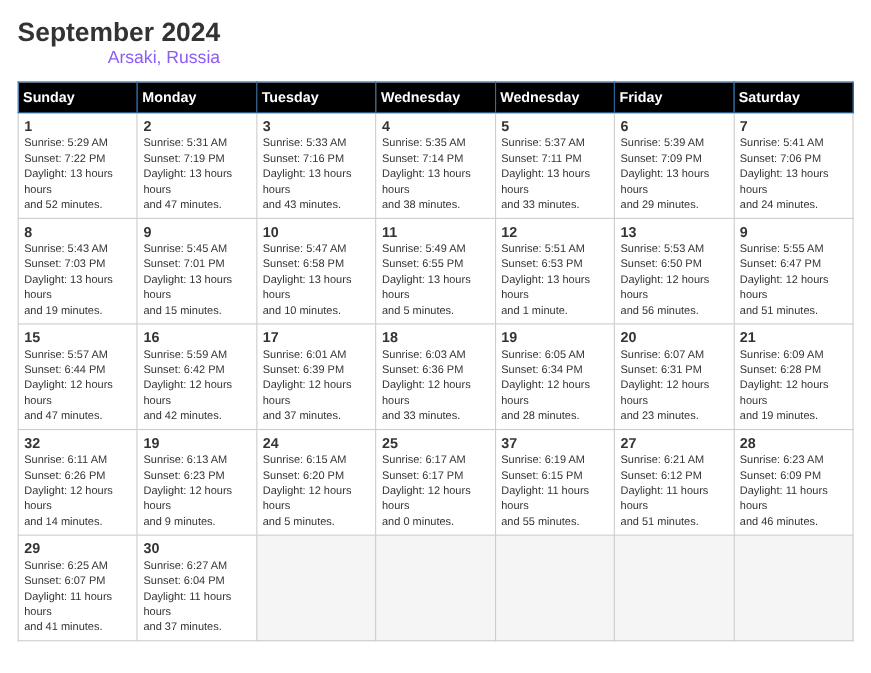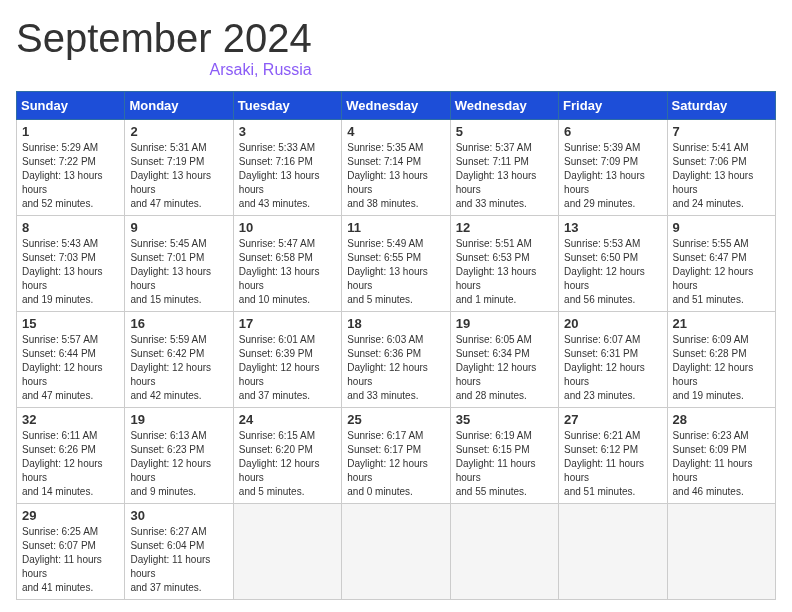--- a/index.html
+++ b/index.html
@@ -29,35 +29,35 @@
     .logo-general { color: #333; }
     .logo-blue { color: #2980b9; }
     .logo-icon {
       width: 32px;
       height: 32px;
     }
     .title-block {
       text-align: right;
     }
     .month-title {
-      font-size: 40px;
-      font-weight: normal;
+      font-size: 24px;
+      font-weight: bold;
       color: #333;
     }
     .location {
       font-size: 16px;
       color: #8b5cf6;
     }
     .calendar {
       width: 100%;
       border-collapse: collapse;
       table-layout: fixed;
     }
     .calendar th {
-      background-color: #1d4ed8;
+      background-color: #000000;
       color: #fff;
       font-size: 13px;
       font-weight: bold;
       padding: 6px 4px;
       text-align: left;
       border: 1px solid #2e6da4;
     }
     .calendar td {
       border: 1px solid #ccc;
       vertical-align: top;
@@ -205,21 +205,21 @@
         </td>
         <td>
           <span class="day-num">24</span>
           <div class="cell-text">Sunrise: 6:15 AM<br>Sunset: 6:20 PM<br>Daylight: 12 hours hours<br>and 5 minutes.</div>
         </td>
         <td>
           <span class="day-num">25</span>
           <div class="cell-text">Sunrise: 6:17 AM<br>Sunset: 6:17 PM<br>Daylight: 12 hours hours<br>and 0 minutes.</div>
         </td>
         <td>
-          <span class="day-num">35</span>
+          <span class="day-num">37</span>
           <div class="cell-text">Sunrise: 6:19 AM<br>Sunset: 6:15 PM<br>Daylight: 11 hours hours<br>and 55 minutes.</div>
         </td>
         <td>
           <span class="day-num">27</span>
           <div class="cell-text">Sunrise: 6:21 AM<br>Sunset: 6:12 PM<br>Daylight: 11 hours hours<br>and 51 minutes.</div>
         </td>
         <td>
           <span class="day-num">28</span>
           <div class="cell-text">Sunrise: 6:23 AM<br>Sunset: 6:09 PM<br>Daylight: 11 hours hours<br>and 46 minutes.</div>
         </td>

